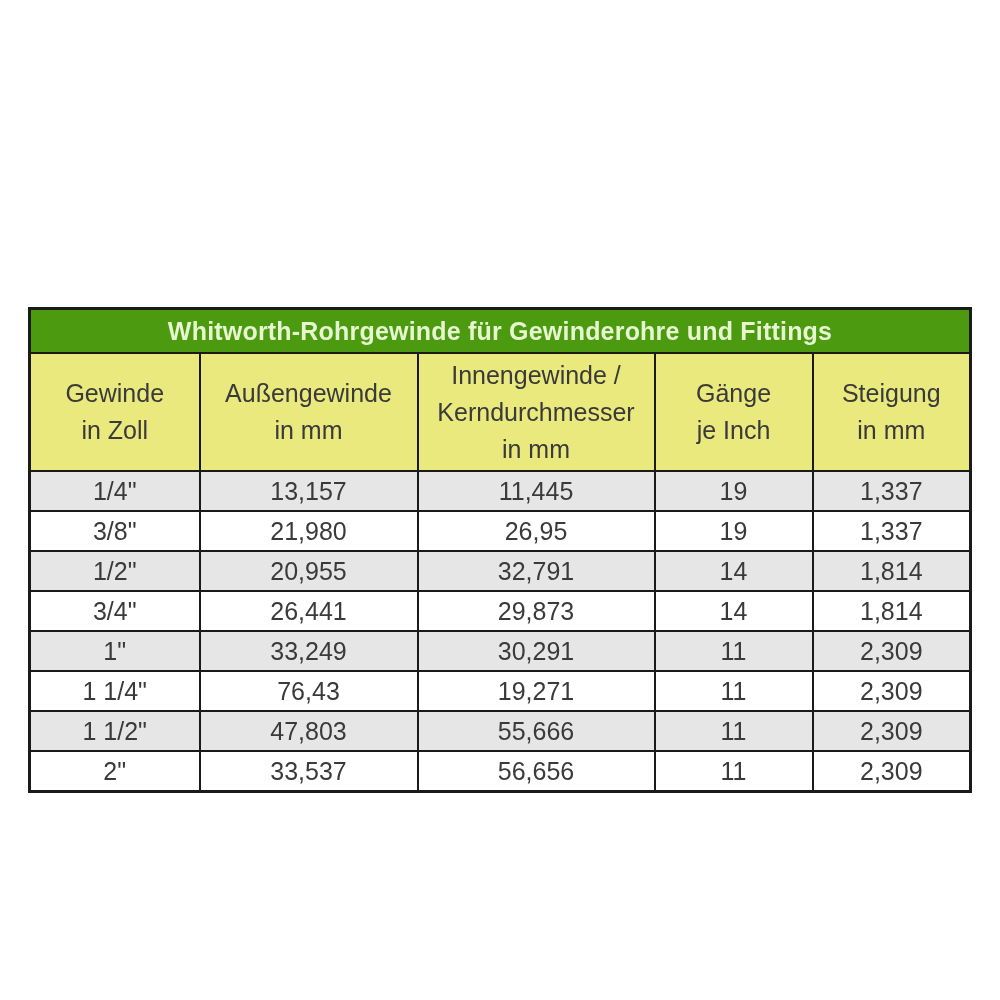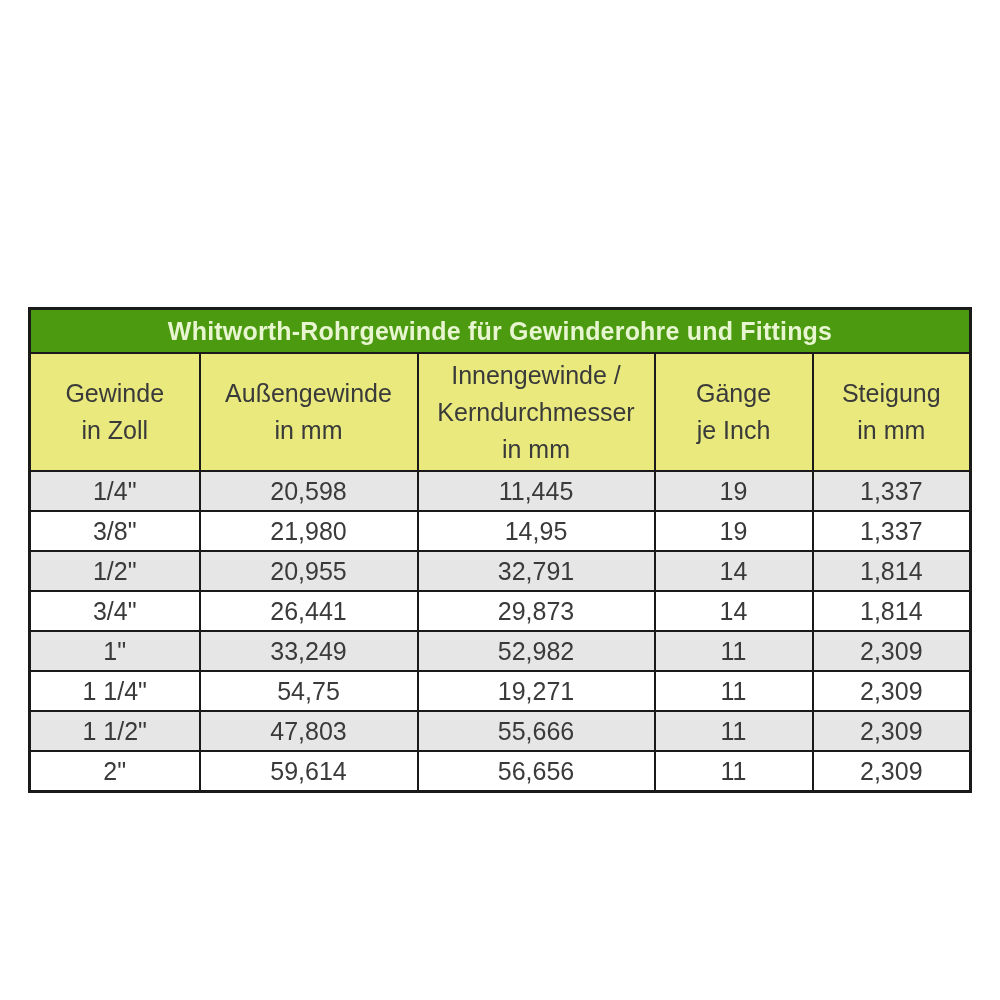--- a/index.html
+++ b/index.html
@@ -96,69 +96,69 @@
           </th>
           <th>
             <div>Steigung</div>
             <div>in mm</div>
           </th>
         </tr>
     </thead>
     <tbody id="table-body">
         <tr class="data-row">
           <td>1/4"</td>
-          <td>20,598</td>
+          <td>13,157</td>
           <td>11,445</td>
           <td>19</td>
           <td>1,337</td>
         </tr>
         <tr class="data-row">
           <td>3/8"</td>
           <td>21,980</td>
-          <td>14,95</td>
+          <td>26,95</td>
           <td>19</td>
           <td>1,337</td>
         </tr>
         <tr class="data-row">
           <td>1/2"</td>
           <td>20,955</td>
           <td>32,791</td>
           <td>14</td>
           <td>1,814</td>
         </tr>
         <tr class="data-row">
           <td>3/4"</td>
           <td>26,441</td>
           <td>29,873</td>
           <td>14</td>
           <td>1,814</td>
         </tr>
         <tr class="data-row">
           <td>1"</td>
           <td>33,249</td>
-          <td>52,982</td>
+          <td>30,291</td>
           <td>11</td>
           <td>2,309</td>
         </tr>
         <tr class="data-row">
           <td>1 1/4"</td>
-          <td>54,75</td>
+          <td>76,43</td>
           <td>19,271</td>
           <td>11</td>
           <td>2,309</td>
         </tr>
         <tr class="data-row">
           <td>1 1/2"</td>
           <td>47,803</td>
           <td>55,666</td>
           <td>11</td>
           <td>2,309</td>
         </tr>
         <tr class="data-row">
           <td>2"</td>
-          <td>59,614</td>
+          <td>33,537</td>
           <td>56,656</td>
           <td>11</td>
           <td>2,309</td>
         </tr>
       </tbody>
   </table>
 </div>
 
 </body></html>

